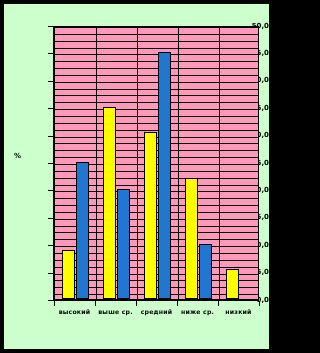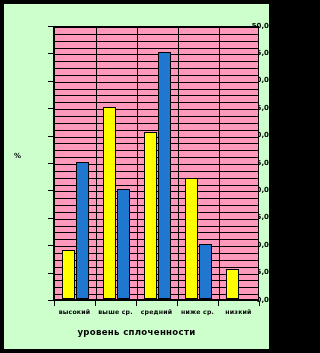--- a/index.html
+++ b/index.html
@@ -165,14 +165,13 @@
       <div class="xtick" style="left: 255px;"></div>
     </div>
   <div id="x-labels">
       <div class="xtlabel" style="left: 50px; width: 41px;">высокий</div>
       <div class="xtlabel" style="left: 91px; width: 41px;">выше ср.</div>
       <div class="xtlabel" style="left: 132px; width: 41px;">средний</div>
       <div class="xtlabel" style="left: 173px; width: 41px;">ниже ср.</div>
       <div class="xtlabel" style="left: 214px; width: 41px;">низкий</div>
     </div>
 
-  <div id="xtitle">уровень сплоченности</div>
 </div>
 
 </body></html>

